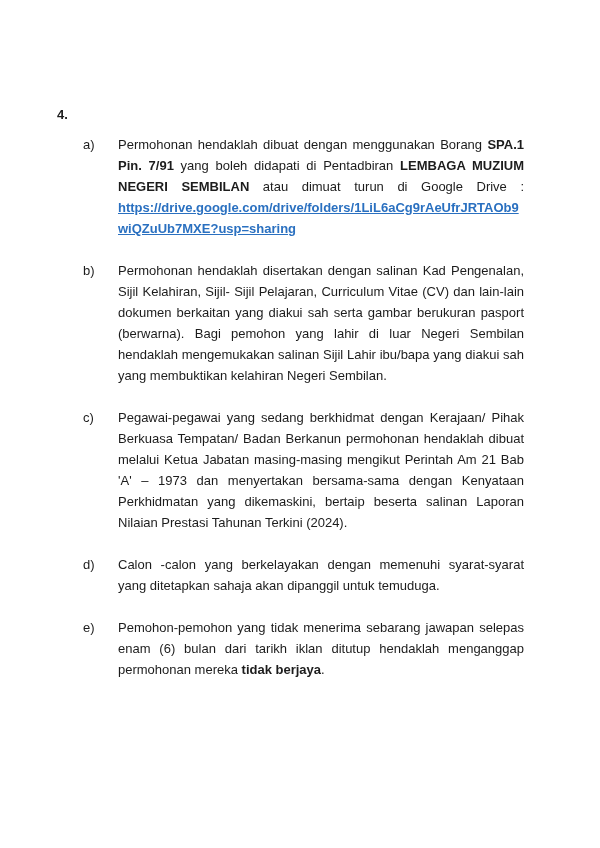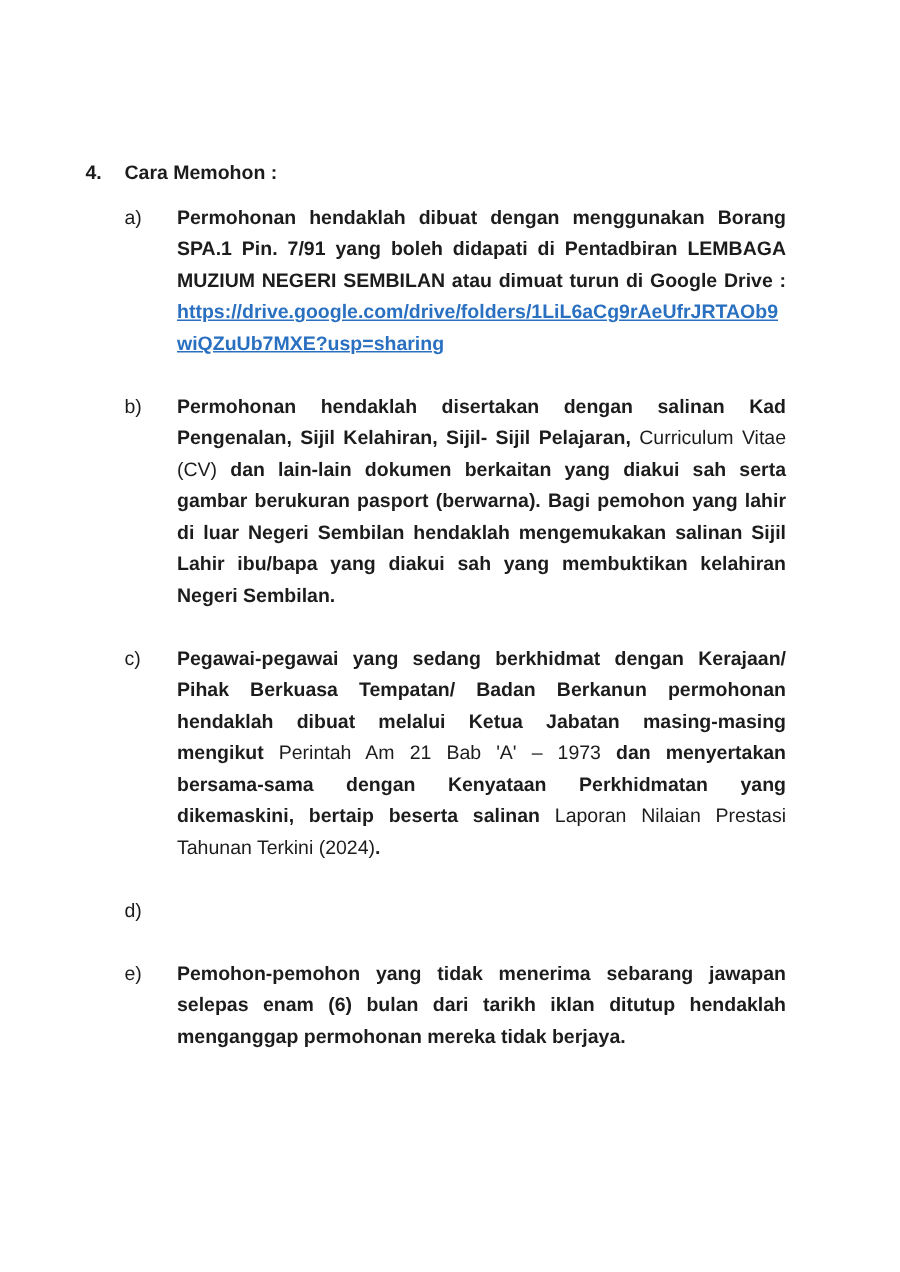--- a/index.html
+++ b/index.html
@@ -41,21 +41,21 @@
   }
   .item-label {
     width: 35px;
     flex: 0 0 35px;
   }
   .item-text {
     width: 406px;
     margin: 0;
     text-align: justify;
   }
-  .run-normal { font-weight: 700; }
+  .run-normal { font-weight: 400; }
   .run-bold { font-weight: 700; }
   .run-italic { }
   .run-bold-underline { font-weight: 700; }
   a.run-link {
     color: var(--link-color, #2a70c0);
     font-weight: 700;
     text-decoration: underline;
     display: inline-block;
     width: 100%;
     word-break: break-all;
@@ -63,40 +63,40 @@
     cursor: pointer;
   }
 </style>
 </head>
 <body style="color: rgb(28, 28, 28); background: rgb(255, 255, 255);">
 
 <div class="page">
 
   <div class="heading">
     <span class="heading-number">4.</span>
-    <span class="heading-title">Cara Memohon :</span>
   </div>
 
   <div class="item">
     <span class="item-label">a)</span>
     <p class="item-text"><span class="run-normal">Permohonan hendaklah dibuat dengan menggunakan Borang </span><span class="run-bold">SPA.1 Pin. 7/91</span><span class="run-normal"> yang boleh didapati di Pentadbiran </span><span class="run-bold">LEMBAGA MUZIUM NEGERI SEMBILAN</span><span class="run-normal"> atau dimuat turun di Google Drive : </span><a href="#" class="run-link">https://drive.google.com/drive/folders/1LiL6aCg9rAeUfrJRTAOb9wiQZuUb7MXE?usp=sharing</a></p>
   </div>
 
   <div class="item">
     <span class="item-label">b)</span>
     <p class="item-text"><span class="run-normal">Permohonan hendaklah disertakan dengan salinan Kad Pengenalan, Sijil Kelahiran, Sijil- Sijil Pelajaran, </span><span class="run-italic">Curriculum Vitae (CV)</span><span class="run-normal"> dan lain-lain dokumen berkaitan yang diakui sah serta gambar berukuran pasport (berwarna). Bagi pemohon yang lahir di luar Negeri Sembilan hendaklah mengemukakan salinan Sijil Lahir ibu/bapa yang diakui sah yang membuktikan kelahiran Negeri Sembilan.</span></p>
   </div>
 
   <div class="item">
     <span class="item-label">c)</span>
     <p class="item-text"><span class="run-normal">Pegawai-pegawai yang sedang berkhidmat dengan Kerajaan/ Pihak Berkuasa Tempatan/ Badan Berkanun permohonan hendaklah dibuat melalui Ketua Jabatan masing-masing mengikut </span><span class="run-italic">Perintah Am 21 Bab 'A' – 1973</span><span class="run-normal"> dan menyertakan bersama-sama dengan Kenyataan Perkhidmatan yang dikemaskini, bertaip beserta salinan </span><span class="run-italic">Laporan Nilaian Prestasi Tahunan Terkini (2024)</span><span class="run-normal">.</span></p>
   </div>
 
   <div class="item">
     <span class="item-label">d)</span>
+    <p class="item-text"><span class="run-normal">Calon -calon yang berkelayakan dengan memenuhi syarat-syarat yang ditetapkan sahaja akan dipanggil untuk temuduga.</span></p>
   </div>
 
   <div class="item">
     <span class="item-label">e)</span>
     <p class="item-text"><span class="run-normal">Pemohon-pemohon yang tidak menerima sebarang jawapan selepas enam (6) bulan dari tarikh iklan ditutup hendaklah menganggap permohonan mereka </span><span class="run-bold-underline">tidak berjaya</span><span class="run-normal">.</span></p>
   </div>
 
 </div>
 
 </body></html>

